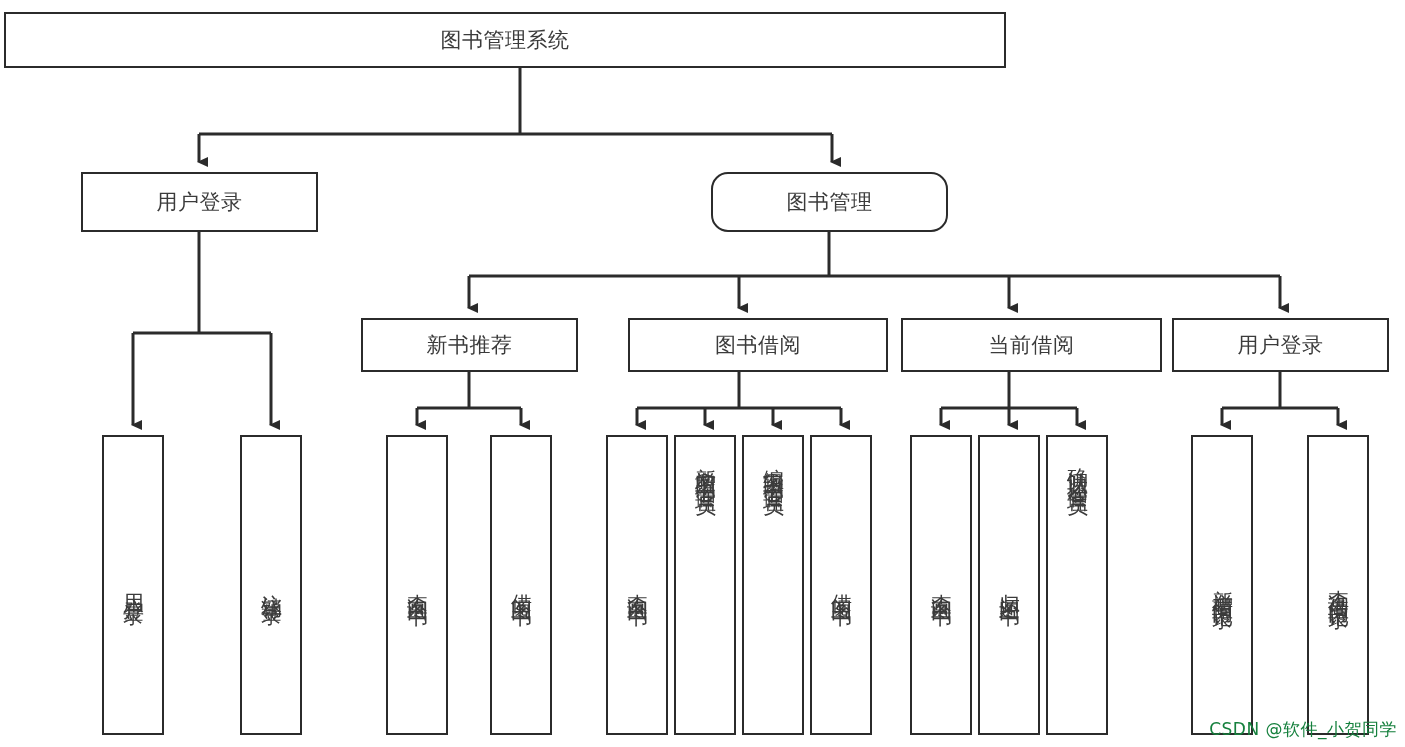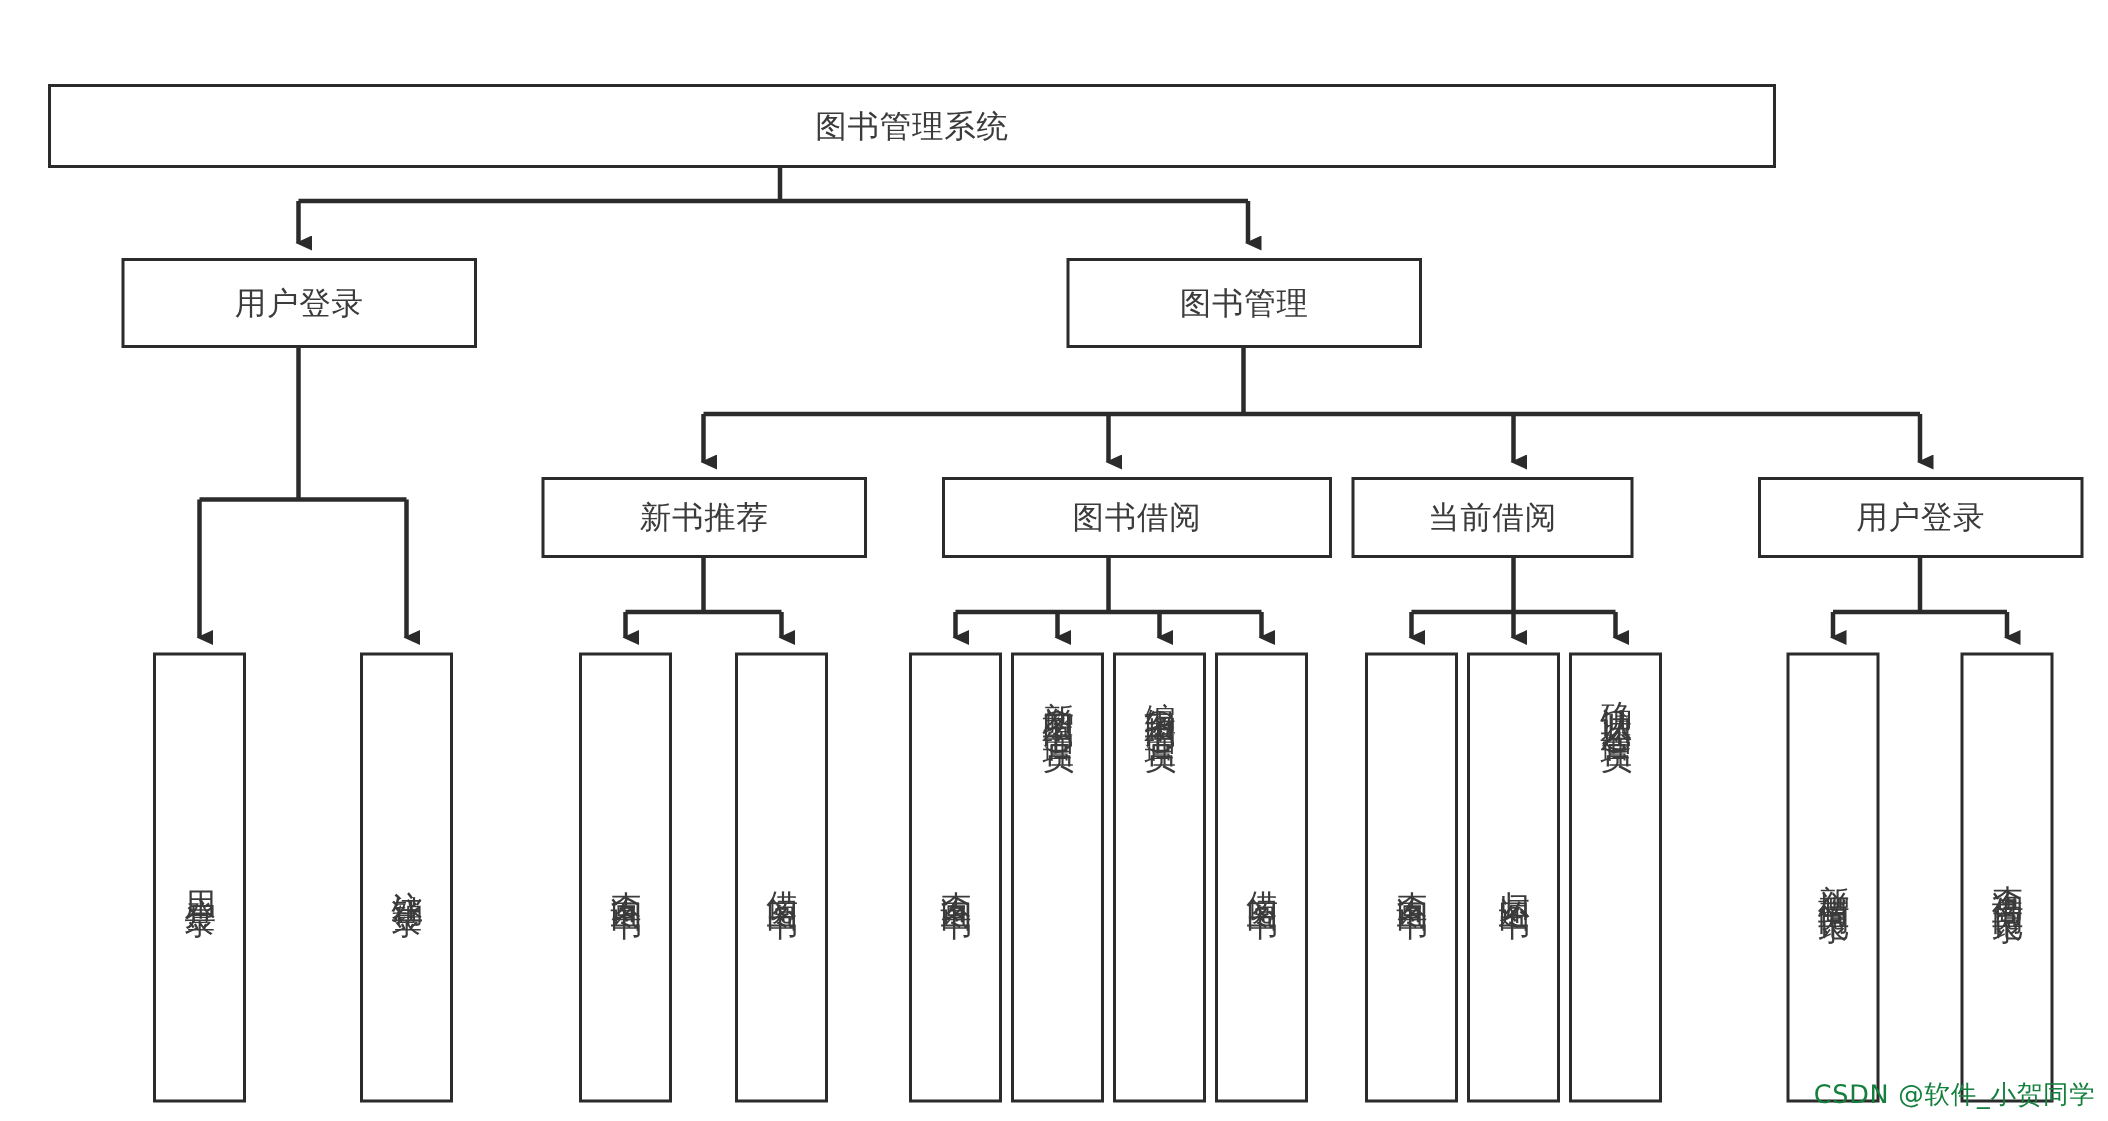--- a/index.html
+++ b/index.html
@@ -119,38 +119,38 @@
       <path d="M1009,408 L1009,425" marker-end="url(#arrow)"></path>
       <path d="M1077,408 L1077,425" marker-end="url(#arrow)"></path>
 
       <path d="M1280,372 L1280,408"></path>
       <path d="M1222,408 L1338,408"></path>
       <path d="M1222,408 L1222,425" marker-end="url(#arrow)"></path>
       <path d="M1338,408 L1338,425" marker-end="url(#arrow)"></path>
     </g>
   </svg>
 
-  <div class="node" style="left:32px; top:12px; width:1152px; height:56px;margin-top:44px;">
+  <div class="node" style="left:4px; top:12px; width:1002px; height:56px;">
     <span class="label">图书管理系统</span>
   </div>
 
   <div class="node" style="left:81px; top:172px; width:237px; height:60px;">
     <span class="label">用户登录</span>
   </div>
-  <div class="node" style="left:711px; top:172px; width:237px; height:60px;">
+  <div class="node" style="left:711px; top:172px; width:237px; height:60px;border-radius:17px;">
     <span class="label">图书管理</span>
   </div>
 
   <div class="node" style="left:361px; top:318px; width:217px; height:54px;">
     <span class="label">新书推荐</span>
   </div>
   <div class="node" style="left:628px; top:318px; width:260px; height:54px;">
     <span class="label">图书借阅</span>
   </div>
-  <div class="node" style="left:901px; top:318px; width:188px; height:54px;">
+  <div class="node" style="left:901px; top:318px; width:261px; height:54px;">
     <span class="label">当前借阅</span>
   </div>
   <div class="node" style="left:1172px; top:318px; width:217px; height:54px;">
     <span class="label">用户登录</span>
   </div>
 
   <div class="node leaf centered" style="left:102px; top:435px; width:62px; height:300px;">
     <span class="label">用户登录</span>
   </div>
   <div class="node leaf centered" style="left:240px; top:435px; width:62px; height:300px;">

